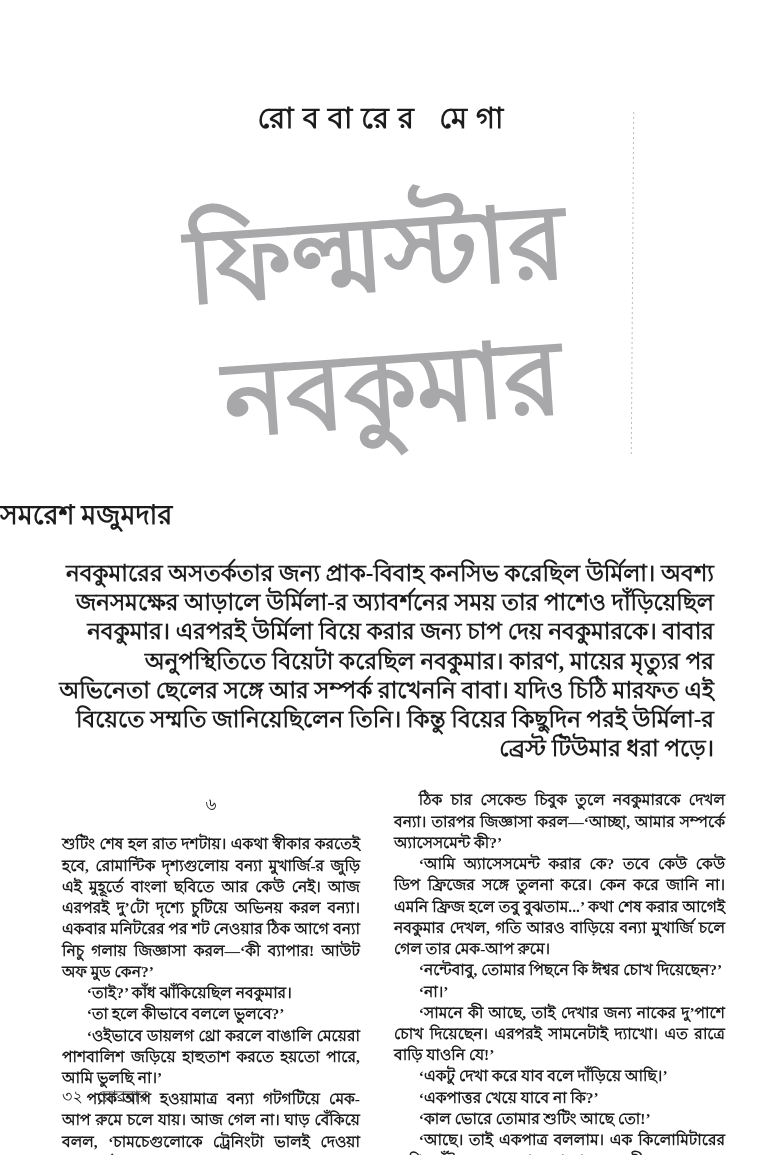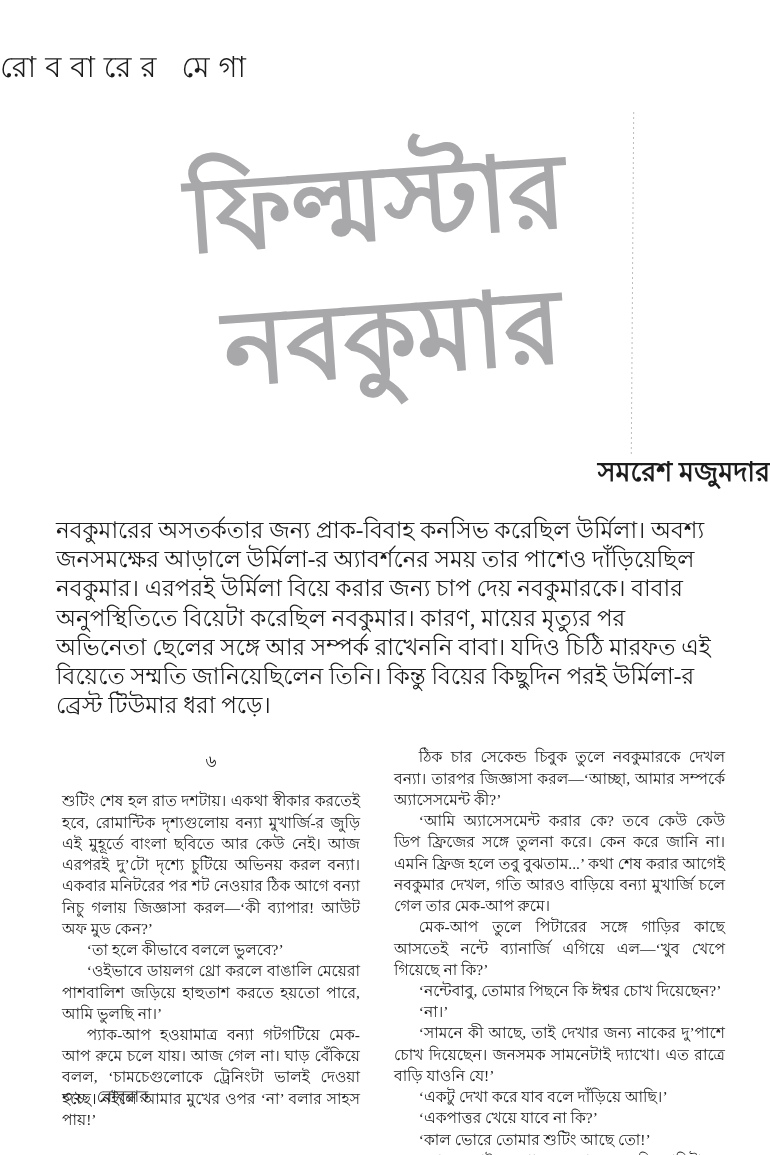--- a/index.html
+++ b/index.html
@@ -12,25 +12,25 @@
   body{font-family:"Liberation Serif","DejaVu Serif",serif;}
   .page{
     position:relative;
     width:770px;height:1155px;
     margin:0 auto;
     background:var(--bg);
     color:var(--ink);
     overflow:hidden;
   }
   .kicker{
-    padding-top:44px;
-    text-align:left;
+    padding-top:95px;
+    text-align:center;
     font-size:29px;
     letter-spacing:9px;
-    font-weight:normal;
+    font-weight:bold;
     white-space:nowrap;
   }
   .story-title{
     height:332px;
     margin-top:10px;
     display:flex;
     flex-direction:column;
     justify-content:center;
     align-items:center;
     color:var(--title-gray);
@@ -42,50 +42,51 @@
     font-size:104px;
     line-height:1.35;
     transform:rotate(-1deg) translateX(-6px);
   }
   .title-line-2{
     font-size:104px;
     line-height:1.25;
     transform:rotate(-1deg) translateX(4px);
   }
   .author{
-    margin-top:16px;
-    text-align:right;
+    margin-top:8px;
+    text-align:left;
     font-size:27px;
     font-weight:bold;
   }
   .intro{
     width:658px;
     margin:20px auto 0;
     font-size:23px;
     line-height:1.27;
-    font-weight:normal;
-    text-align:left;
+    font-weight:bold;
+    text-align:right;
   }
   .body-columns{
     display:flex;
     margin:26px 45px 0 62px;
     gap:34px;
   }
   .col-left{width:298px;flex:0 0 298px;}
   .col-right{flex:1;}
   .section-number{
     text-align:center;
     font-size:17px;
     margin:2px 0 14px;
   }
   .col p{
     font-size:15.5px;
     line-height:1.37;
     text-align:justify;
     text-indent:1.6em;
+    font-weight:bold;
   }
   .col-left .plist p:first-child{text-indent:0;}
   .page-footer{
     position:absolute;
     left:62px;
     bottom:44px;
     font-size:16px;
     margin-top:16px;
   }
   .page-footer .pageno{margin-right:14px;}
@@ -114,33 +115,33 @@
 
   <div class="author">সমরেশ মজুমদার</div>
 
   <div class="intro">নবকুমারের অসতর্কতার জন্য প্রাক-বিবাহ কনসিভ করেছিল উর্মিলা। অবশ্য জনসমক্ষের আড়ালে  উর্মিলা-র অ্যাবর্শনের সময় তার পাশেও দাঁড়িয়েছিল নবকুমার। এরপরই উর্মিলা বিয়ে করার জন্য চাপ দেয় নবকুমারকে। বাবার অনুপস্থিতিতে বিয়েটা করেছিল নবকুমার। কারণ, মায়ের মৃত্যুর পর অভিনেতা ছেলের সঙ্গে আর সম্পর্ক রাখেননি বাবা। যদিও চিঠি মারফত এই বিয়েতে সম্মতি জানিয়েছিলেন তিনি। কিন্তু বিয়ের কিছুদিন পরই উর্মিলা-র ব্রেস্ট টিউমার ধরা পড়ে।</div>
 
   <div class="body-columns">
     <div class="col col-left">
       <div class="section-number">৬</div>
       <div class="plist">
           <p>শুটিং শেষ হল রাত দশটায়। একথা স্বীকার করতেই হবে, রোমান্টিক দৃশ্যগুলোয় বন্যা মুখার্জি-র জুড়ি এই মুহূর্তে বাংলা ছবিতে আর কেউ নেই। আজ এরপরই দু’টো দৃশ্যে চুটিয়ে অভিনয় করল বন্যা। একবার মনিটরের পর শট নেওয়ার ঠিক আগে বন্যা নিচু গলায় জিজ্ঞাসা করল—‘কী ব্যাপার! আউট অফ মুড কেন?’</p>
+          <p>‘তাই?’ কাঁধ ঝাঁকিয়েছিল নবকুমার।</p>
           <p>‘তা হলে কীভাবে বললে ভুলবে?’</p>
           <p>‘ওইভাবে ডায়লগ থ্রো করলে বাঙালি মেয়েরা পাশবালিশ জড়িয়ে হাহুতাশ করতে হয়তো পারে, আমি ভুলছি না।’</p>
           <p>প্যাক-আপ হওয়ামাত্র বন্যা গটগটিয়ে মেক-আপ রুমে চলে যায়। আজ গেল না। ঘাড় বেঁকিয়ে বলল, ‘চামচেগুলোকে ট্রেনিংটা ভালই দেওয়া হচ্ছে। নইলে আমার মুখের ওপর ‘না’ বলার সাহস পায়!’</p>
         </div>
     </div>
     <div class="col col-right">
       <div class="plist">
           <p>ঠিক চার সেকেন্ড চিবুক তুলে নবকুমারকে দেখল বন্যা। তারপর জিজ্ঞাসা করল—‘আচ্ছা, আমার সম্পর্কে অ্যাসেসমেন্ট কী?’</p>
           <p>‘আমি অ্যাসেসমেন্ট করার কে? তবে কেউ কেউ ডিপ ফ্রিজের সঙ্গে তুলনা করে। কেন করে জানি না। এমনি ফ্রিজ হলে তবু বুঝতাম...’ কথা শেষ করার আগেই নবকুমার দেখল, গতি আরও বাড়িয়ে বন্যা মুখার্জি চলে গেল তার মেক-আপ রুমে।</p>
-          <p>মেক-আপ তুলে পিটারের সঙ্গে গাড়ির কাছে আসতেই নন্টে ব্যানার্জি এগিয়ে এল—‘খুব খেপে গিয়েছে না কি?’</p>
           <p>‘নন্টেবাবু, তোমার পিছনে কি ঈশ্বর চোখ দিয়েছেন?’</p>
           <p>‘না।’</p>
-          <p>‘সামনে কী আছে, তাই দেখার জন্য নাকের দু’পাশে চোখ দিয়েছেন। জনসমক সামনেটাই দ্যাখো। এত রাত্রে বাড়ি যাওনি যে!’</p>
+          <p>‘সামনে কী আছে, তাই দেখার জন্য নাকের দু’পাশে চোখ দিয়েছেন। এরপরই সামনেটাই দ্যাখো। এত রাত্রে বাড়ি যাওনি যে!’</p>
           <p>‘একটু দেখা করে যাব বলে দাঁড়িয়ে আছি।’</p>
           <p>‘একপাত্তর খেয়ে যাবে না কি?’</p>
           <p>‘কাল ভোরে তোমার শুটিং আছে তো!’</p>
           <p>‘আছে। তাই একপাত্র বললাম। এক কিলোমিটারের বেশি হাঁটতে হবে না। তারপর অতসী-র সঙ্গে লং ড্রাইভ...’</p>
         </div>
     </div>
   </div>
 
   <div class="page-footer">
     <span class="pageno">৩২</span><span>রোববার</span>

